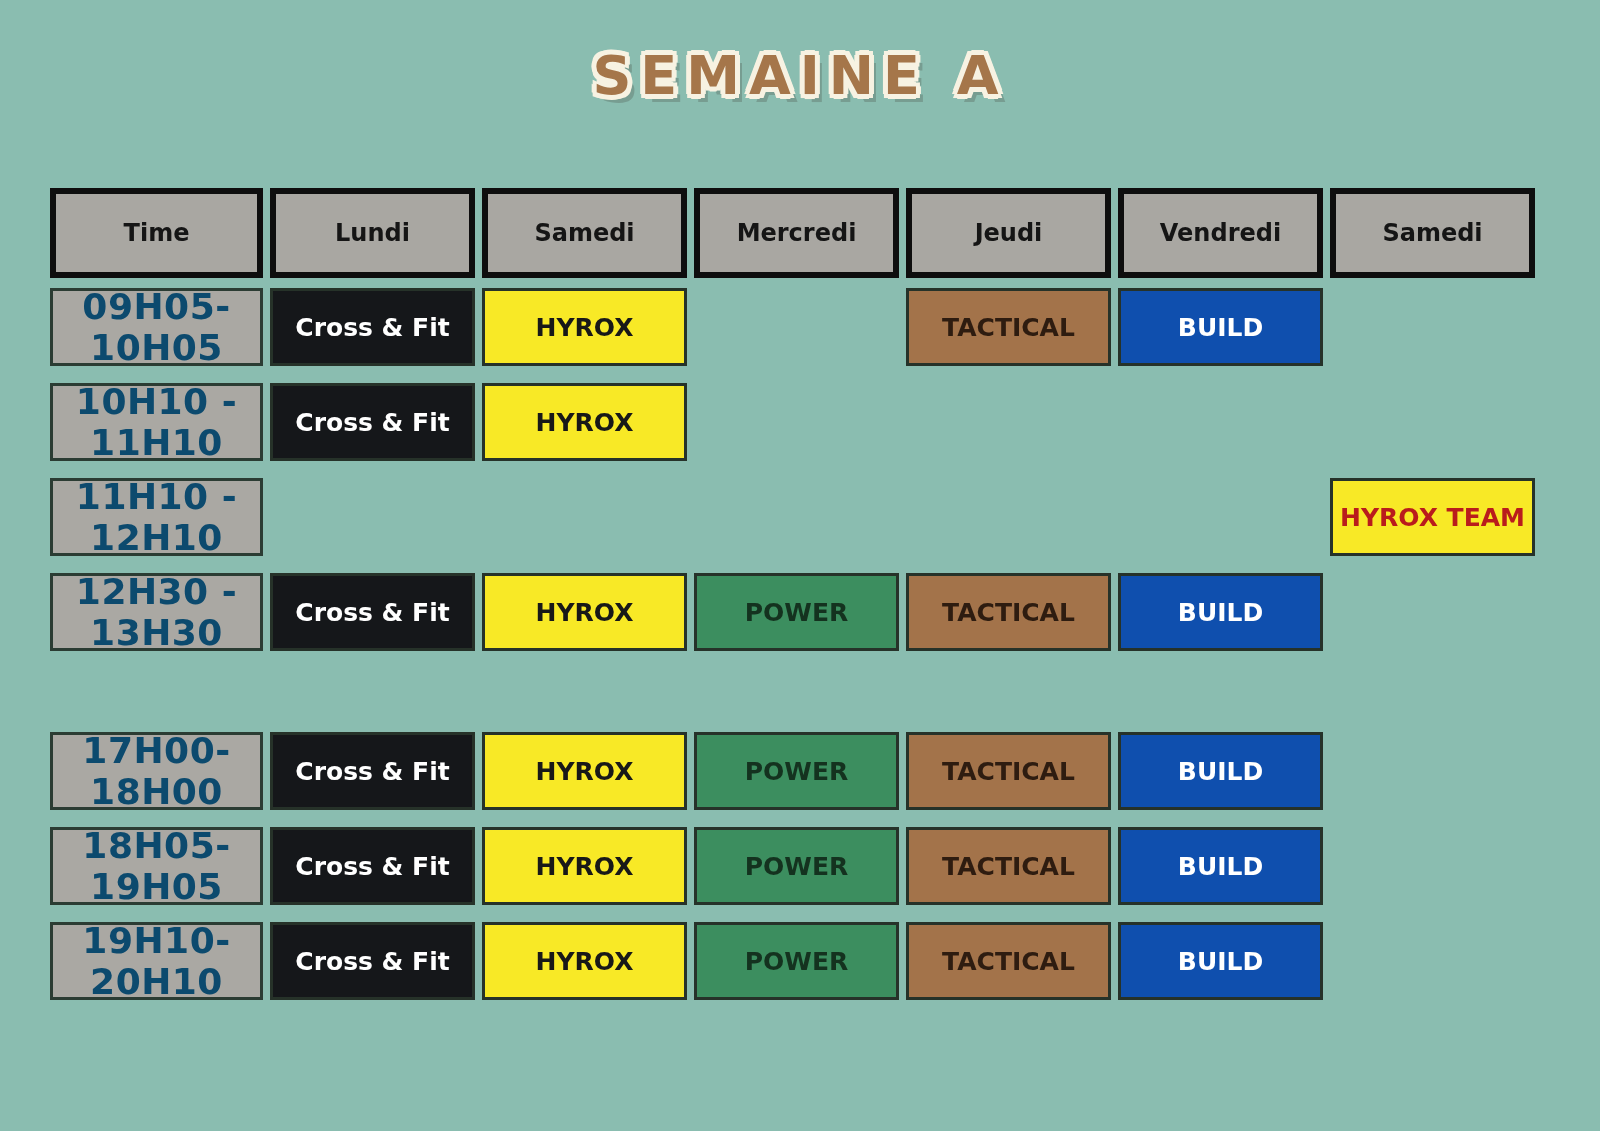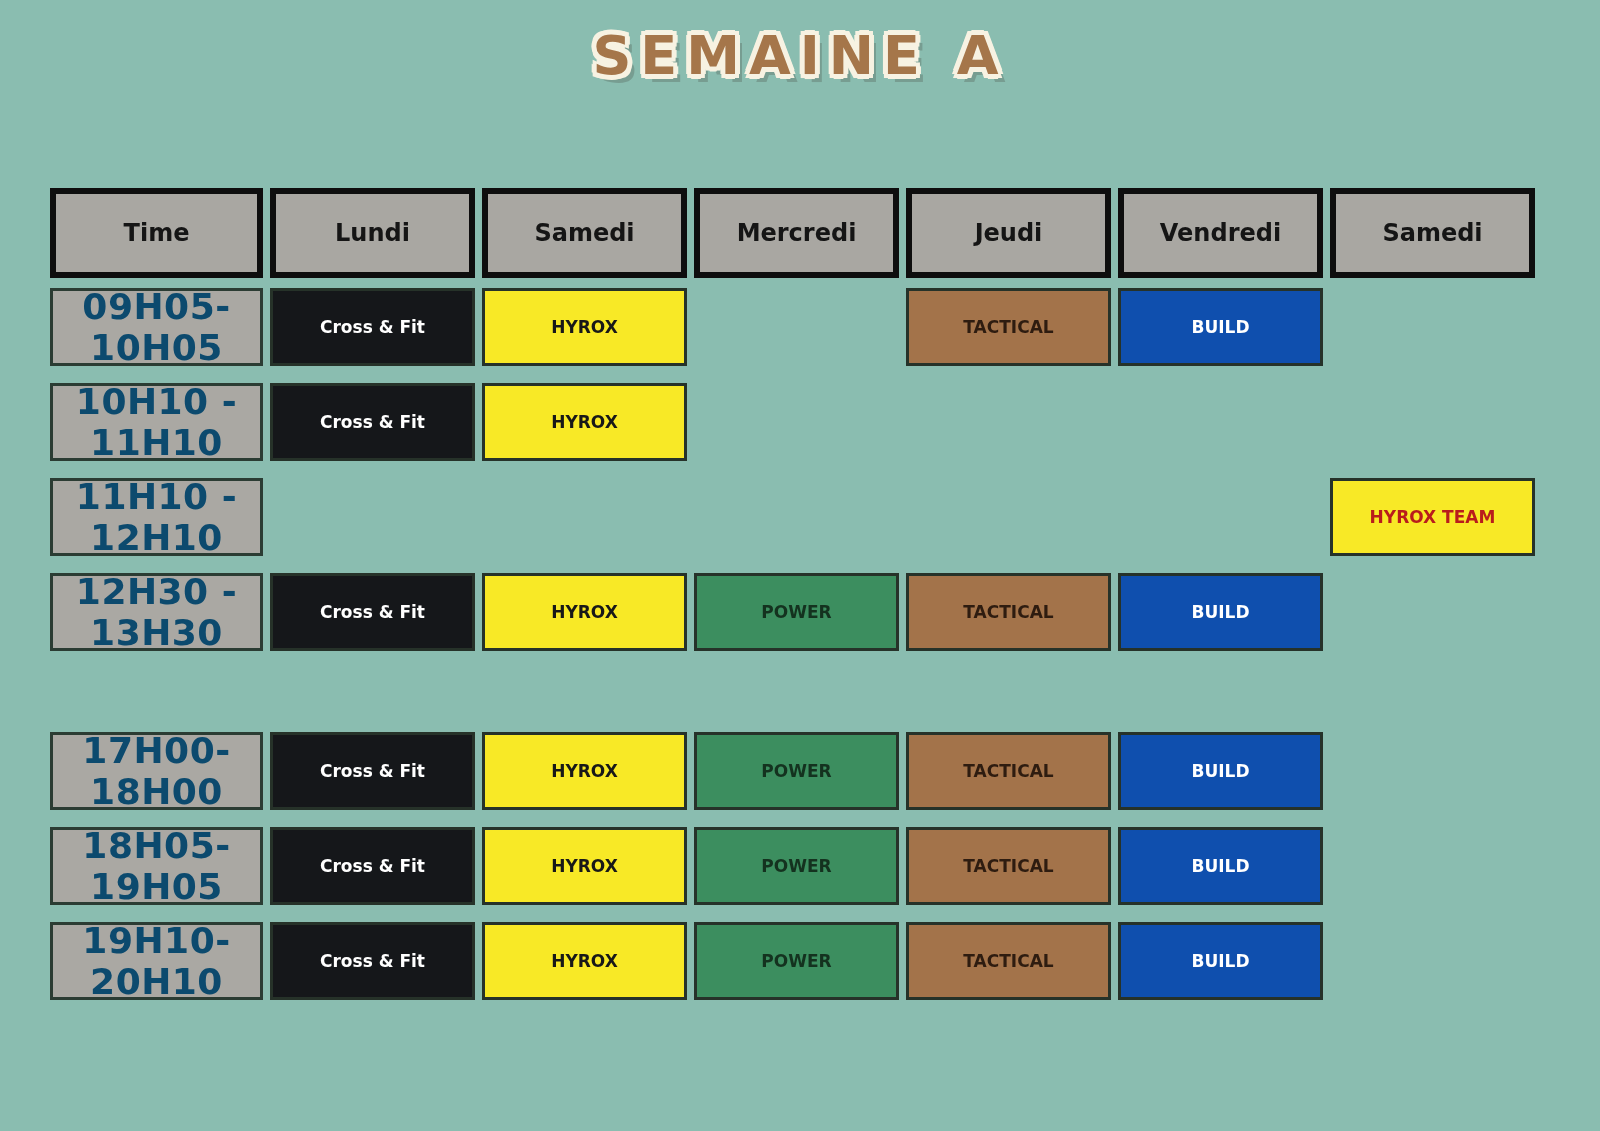--- a/index.html
+++ b/index.html
@@ -13,21 +13,21 @@
     font-family: "DejaVu Sans", sans-serif;
     overflow: hidden;
   }
   .page {
     position: relative;
     width: 1600px;
     height: 1131px;
   }
   .title {
     margin: 0;
-    padding-top: 24px;
+    padding-top: 44px;
     text-align: center;
     font-size: 54px;
     font-weight: 800;
     letter-spacing: 9px;
     color: var(--title-fill, #a5764a);
     text-shadow:
       -4px -4px 0 var(--title-outline, #f7f2e2),
        4px -4px 0 var(--title-outline, #f7f2e2),
       -4px  4px 0 var(--title-outline, #f7f2e2),
        4px  4px 0 var(--title-outline, #f7f2e2),
@@ -76,21 +76,21 @@
   }
   .time-cell {
     background: var(--time-bg, #aaa8a3);
     border: 3px solid var(--cell-border, #2b3c33);
     font-size: 36px;
     color: #0c4a6e;
     letter-spacing: 0.5px;
   }
   .slot {
     border: 3px solid var(--slot-border, #263229);
-    font-size: 17px;
+    font-size: 25px;
   }
   .slot.empty {
     visibility: hidden;
   }
   .spacer {
     grid-column: 1 / -1;
   }
 </style>
 </head>
 <body>

